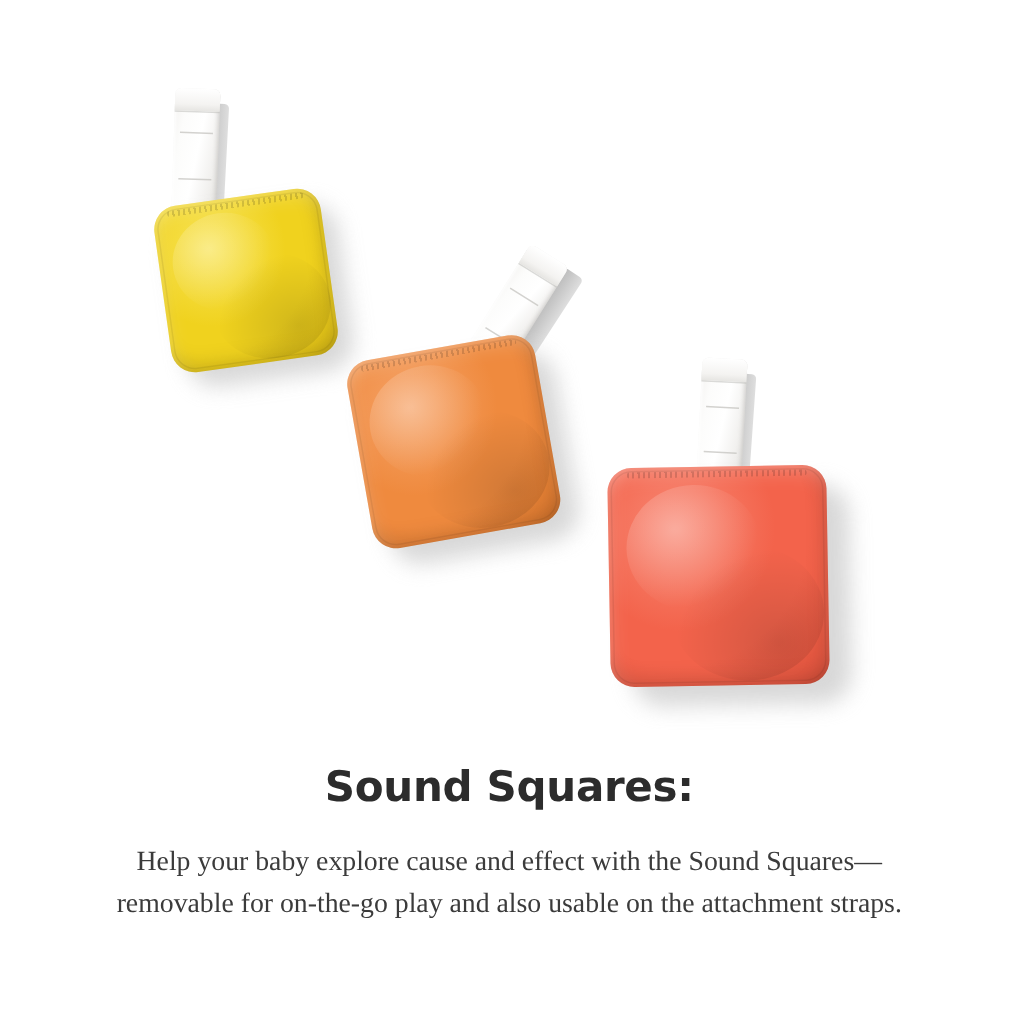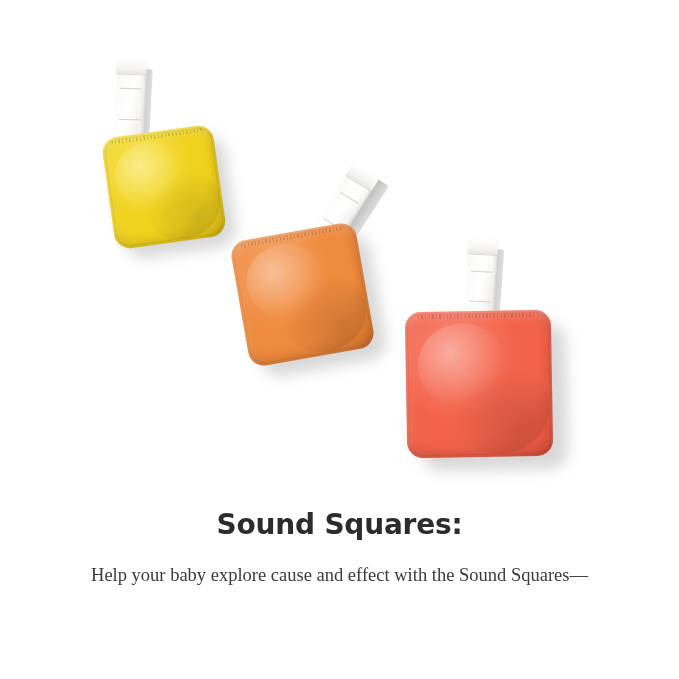--- a/index.html
+++ b/index.html
@@ -209,16 +209,17 @@
         </div>
       </div>
     </div>
 
   </div>
 
   <div id="caption">
     <h2 id="product-title">Sound Squares:</h2>
     <p id="product-description">
       <span class="desc-line">Help your baby explore cause and effect with the Sound Squares—</span>
+      <span class="desc-line">removable for on-the-go play and also usable on the attachment straps.</span>
     </p>
   </div>
 
 </div>
 
 </body></html>

